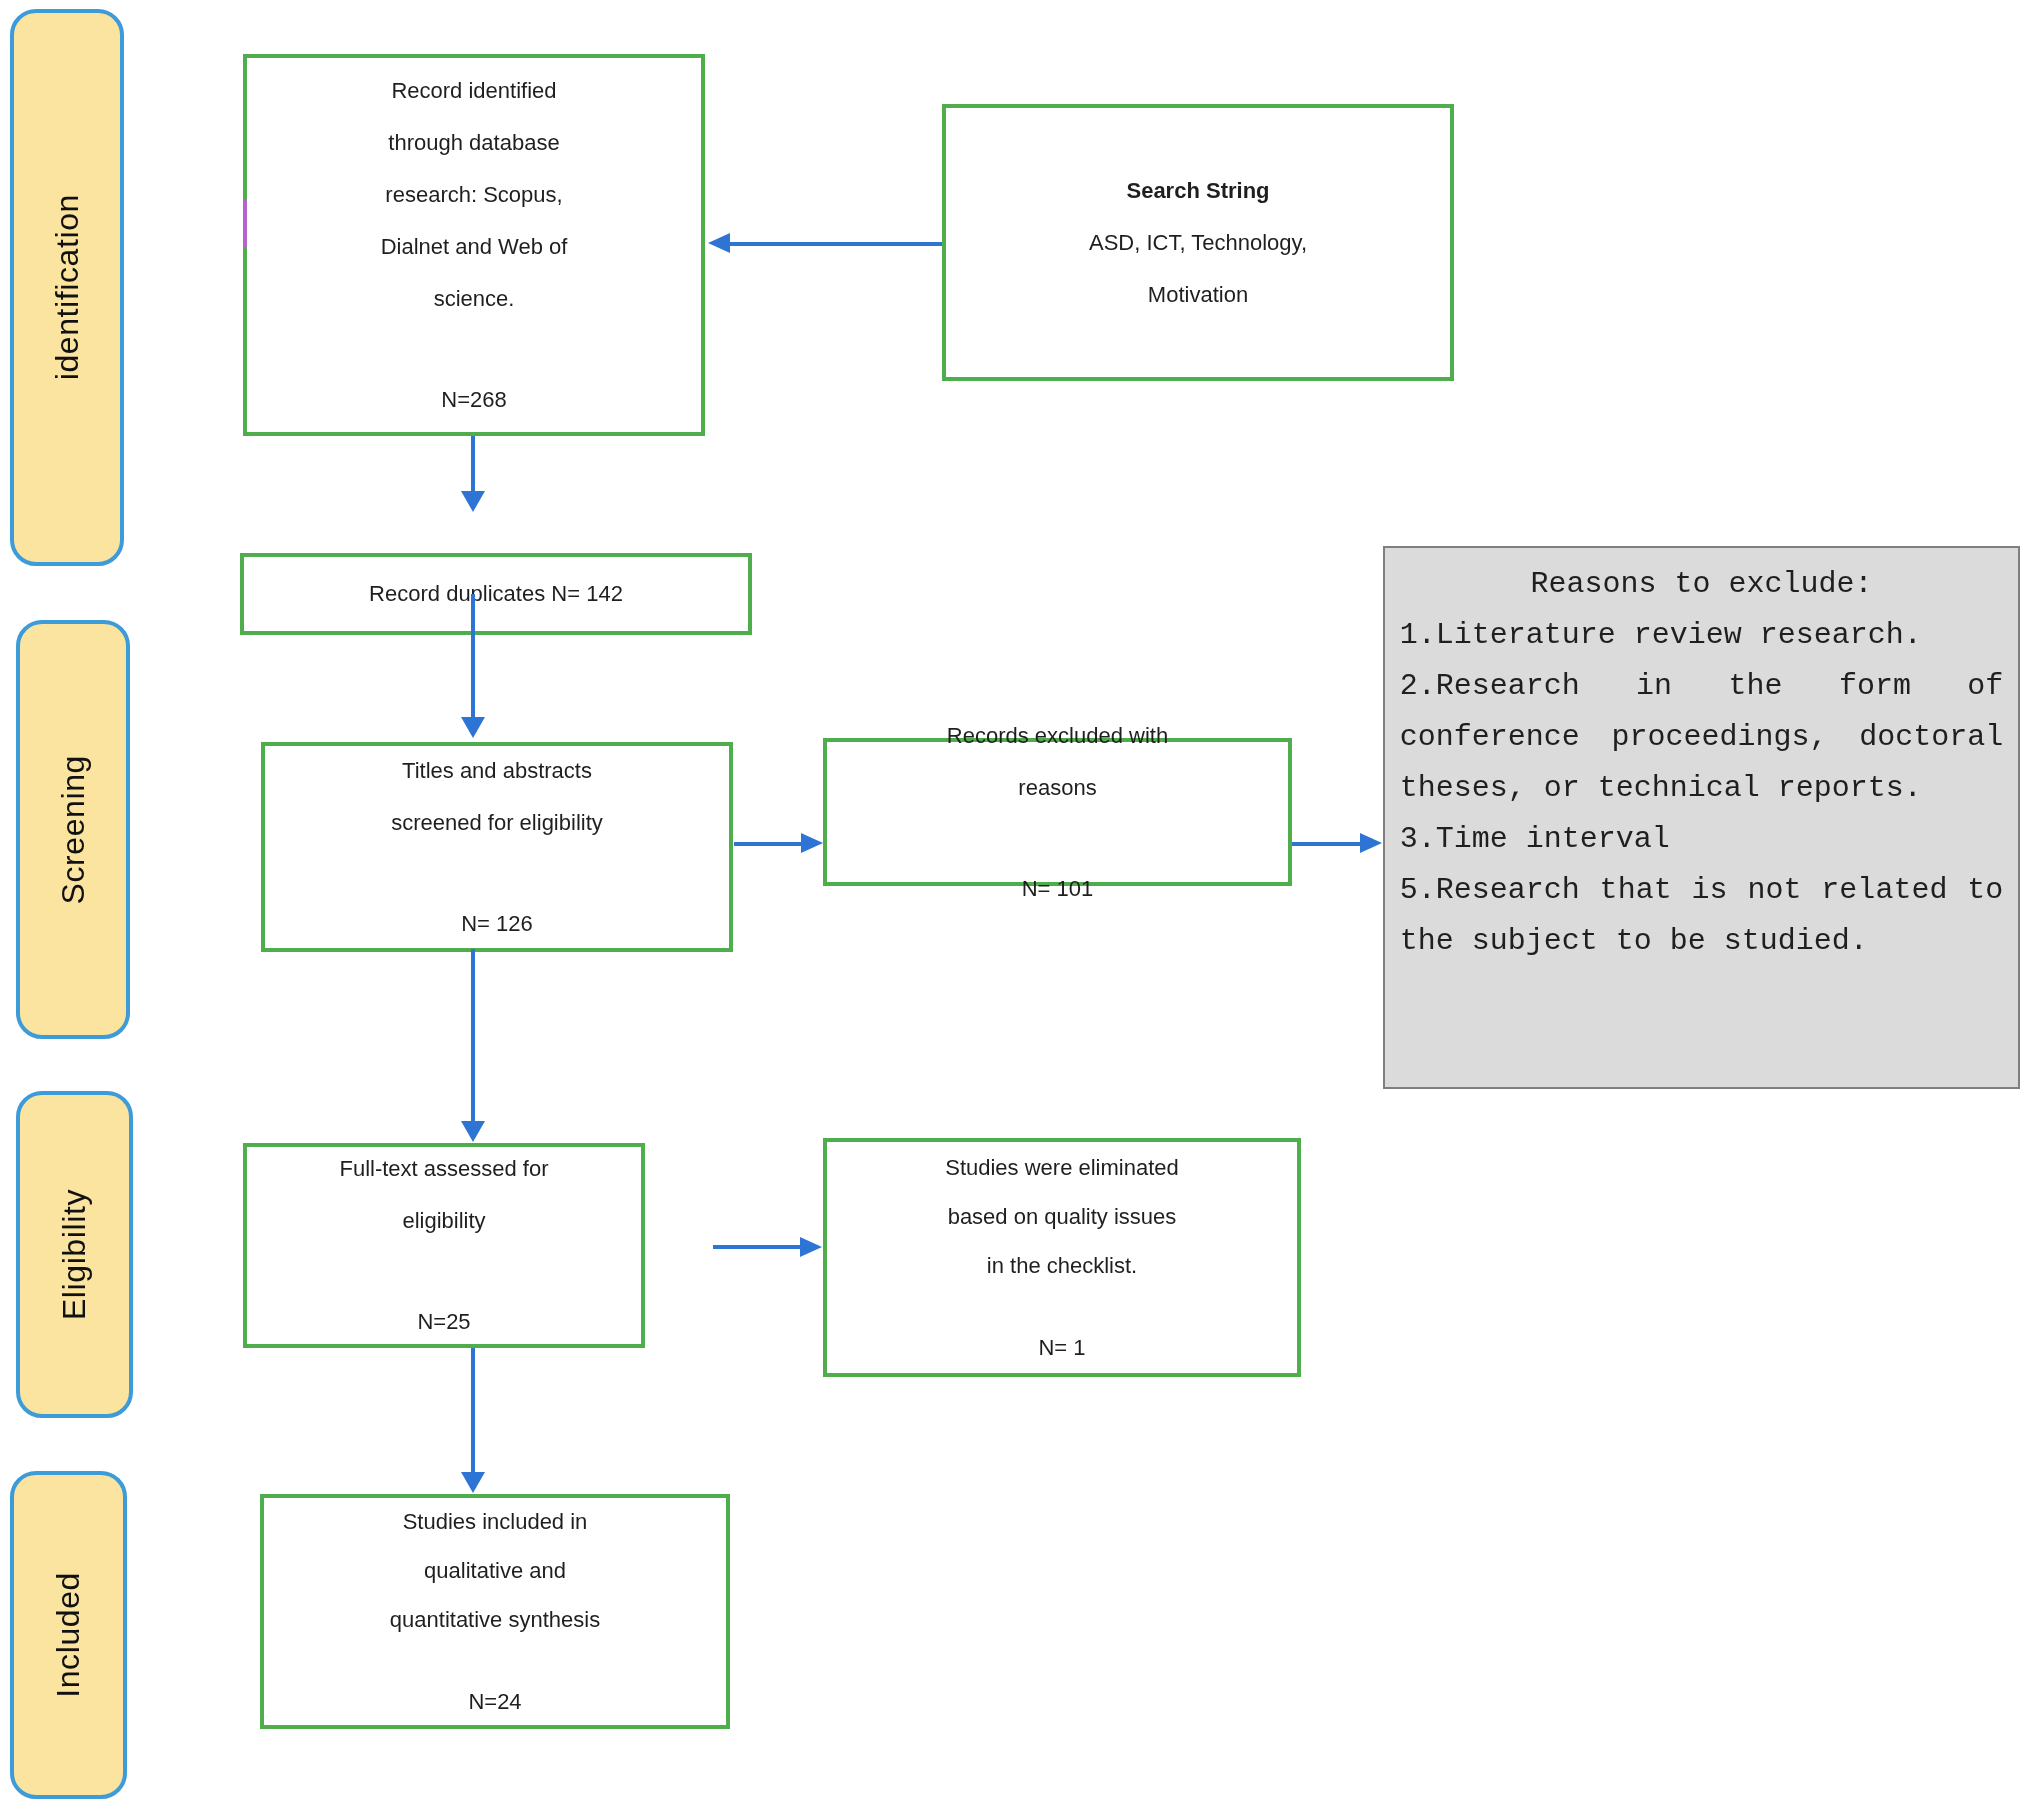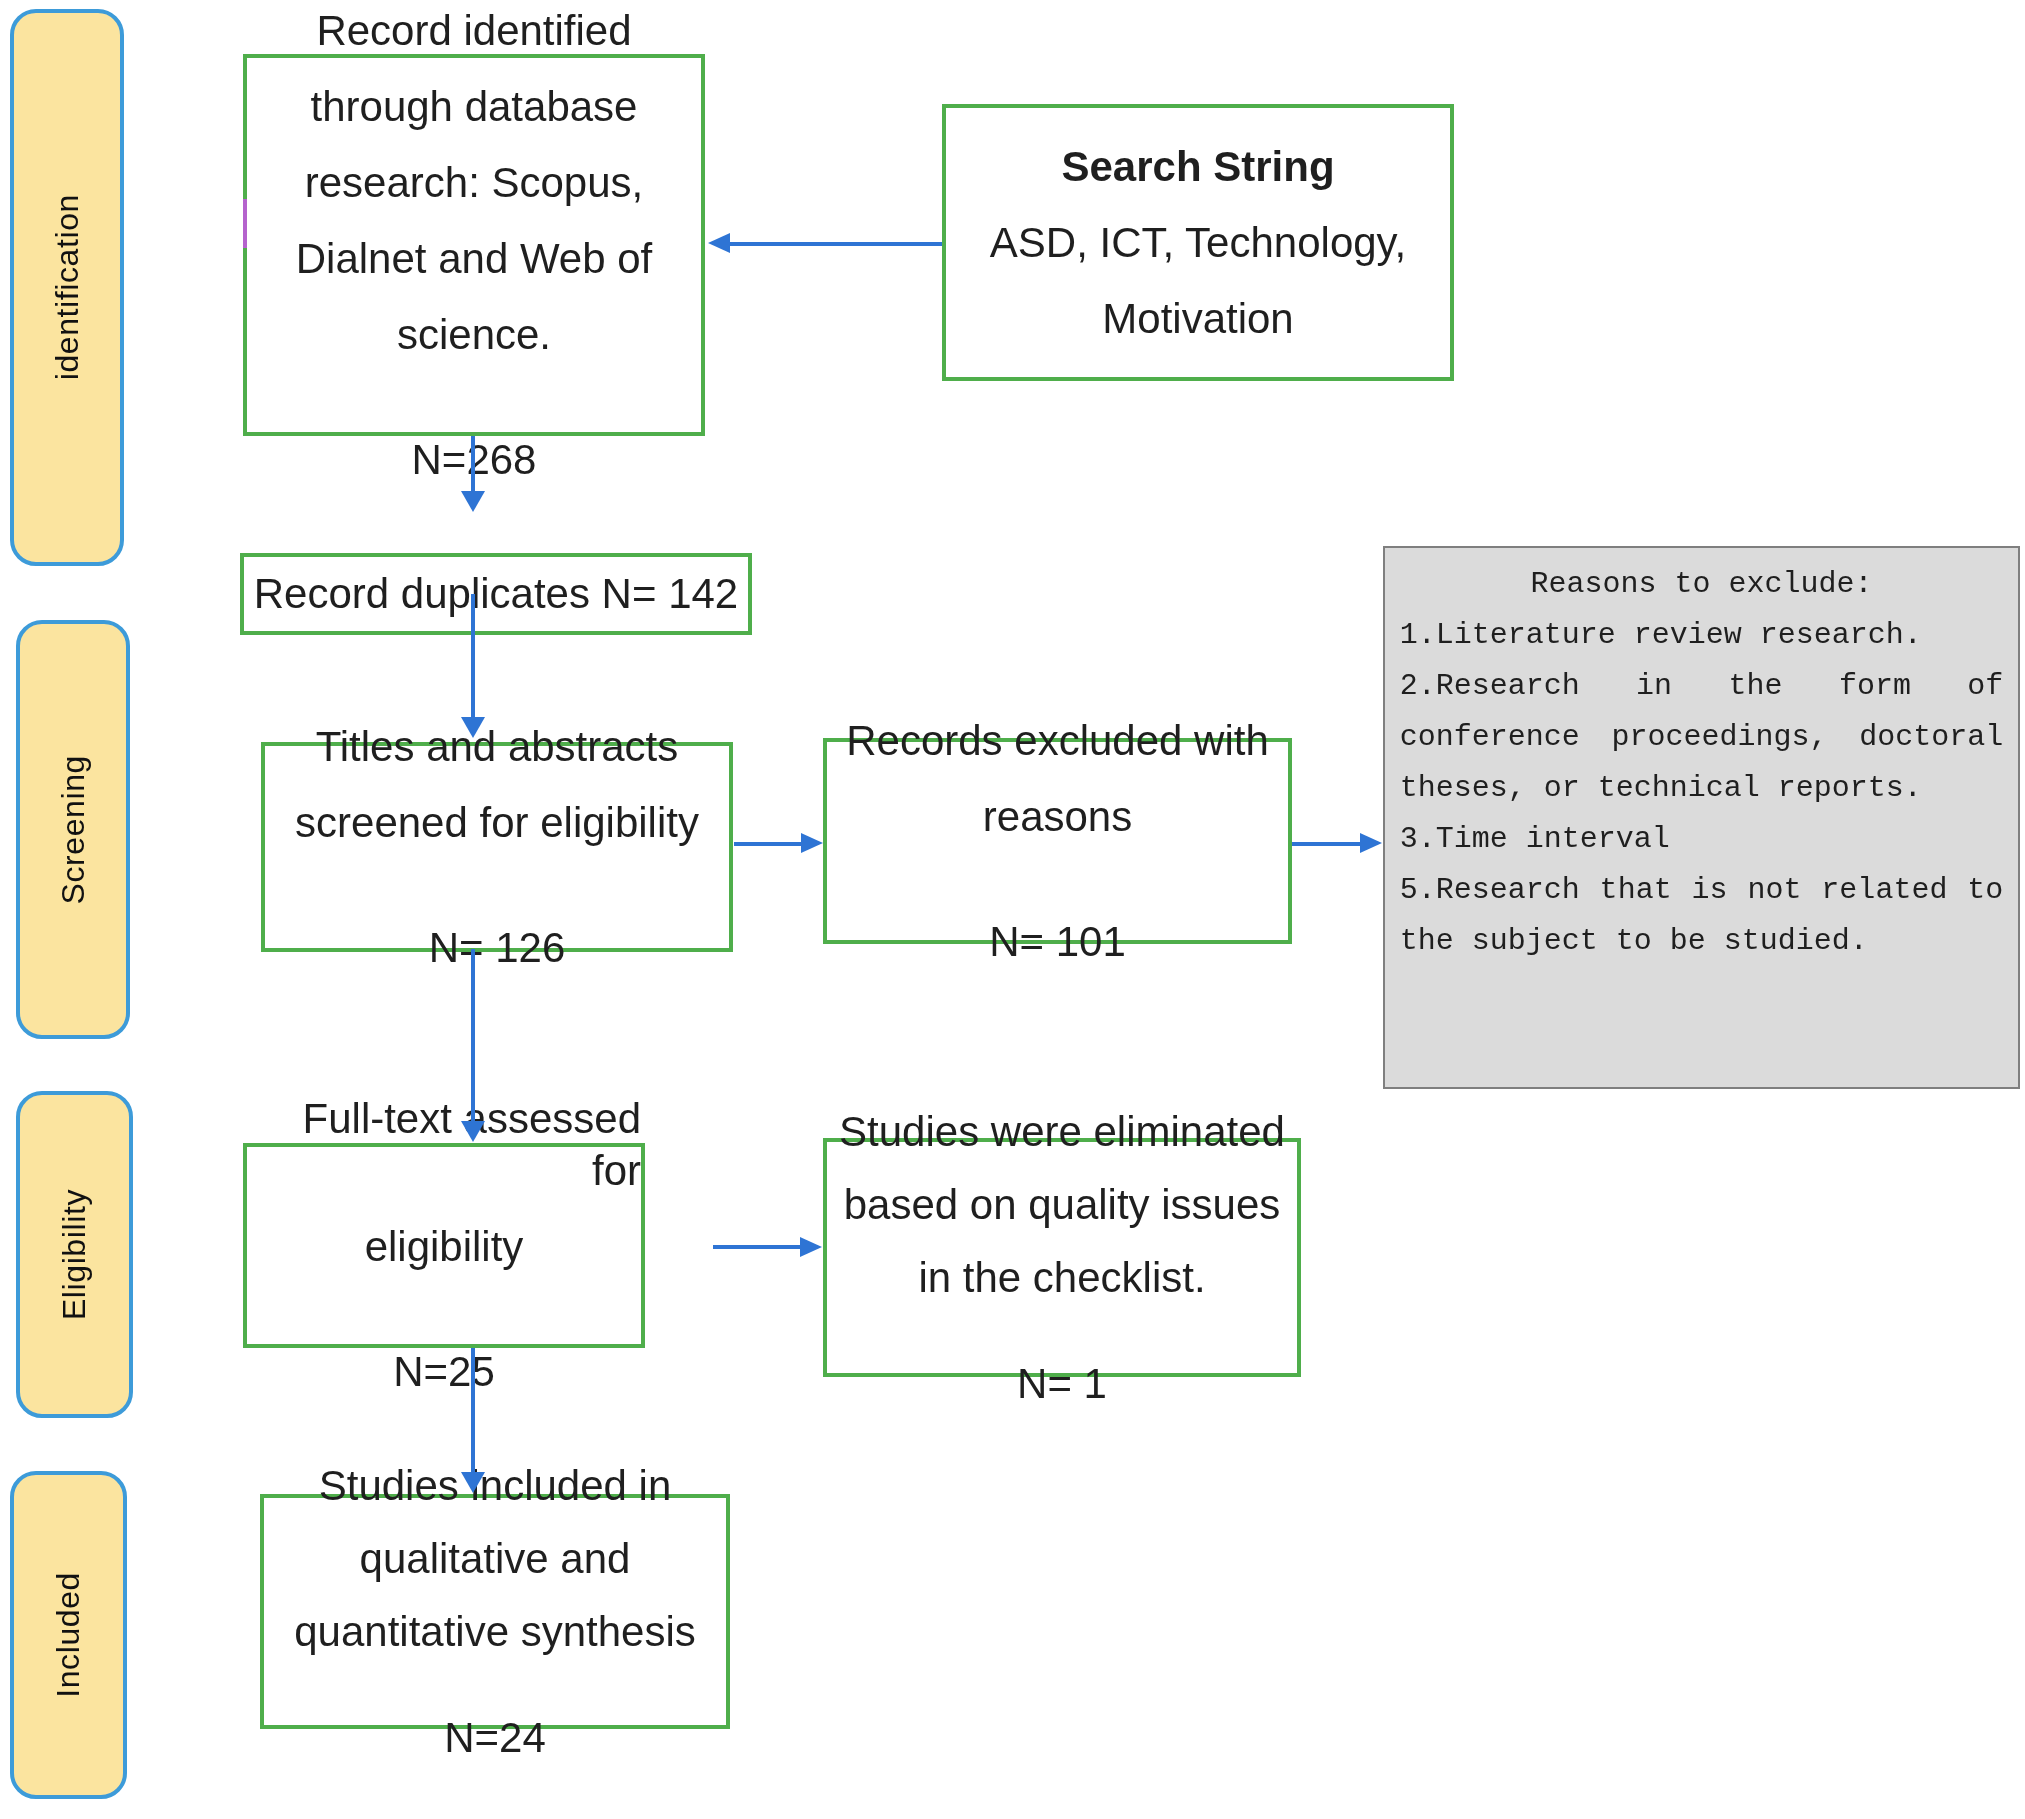--- a/index.html
+++ b/index.html
@@ -30,21 +30,21 @@
   }
   
   .gbox{
     position:absolute;
     background:#ffffff;
     border:4px solid var(--green-border,#4fae4b);
     box-sizing:border-box;
     display:flex;flex-direction:column;
     align-items:center;justify-content:center;
     text-align:right;
-    font-size:42px;line-height:52px;gap:24px;
+    font-size:22px;line-height:52px;
   }
   .gbox .bold{font-weight:bold;}
   .n-line{margin-top:49px;}
   .tight{line-height:49px;}
   .tight .n-line{margin-top:33px;}
   
   .reasons{
     position:absolute;
     background:var(--reasons-fill,#dbdbdb);
     border:2.8px solid var(--reasons-border,#7f7f7f);
@@ -117,21 +117,21 @@
   <div class="gbox" style="left:240px;top:512px;width:512px;height:82px;margin-top:41px;">
     <div>Record duplicates N= 142</div>
   </div>
 
   <div class="gbox" style="left:261px;top:742px;width:472px;height:210px;">
     <div>Titles and abstracts</div>
     <div>screened for eligibility</div>
     <div class="n-line">N= 126</div>
   </div>
 
-  <div class="gbox" style="left:823px;top:738px;width:469px;height:206px;">
+  <div class="gbox" style="left:823px;top:738px;width:469px;height:148px;">
     <div>Records excluded with</div>
     <div>reasons</div>
     <div class="n-line">N= 101</div>
   </div>
 
   <div class="reasons" style="left:1383px;top:546px;width:637px;height:543px;">
     <div class="rtitle">Reasons to exclude:</div>
     <div class="ritem">1.Literature review research.</div>
     <div class="ritem">2.Research in the form of conference proceedings, doctoral theses, or technical reports.</div>
     <div class="ritem">3.Time interval</div>

